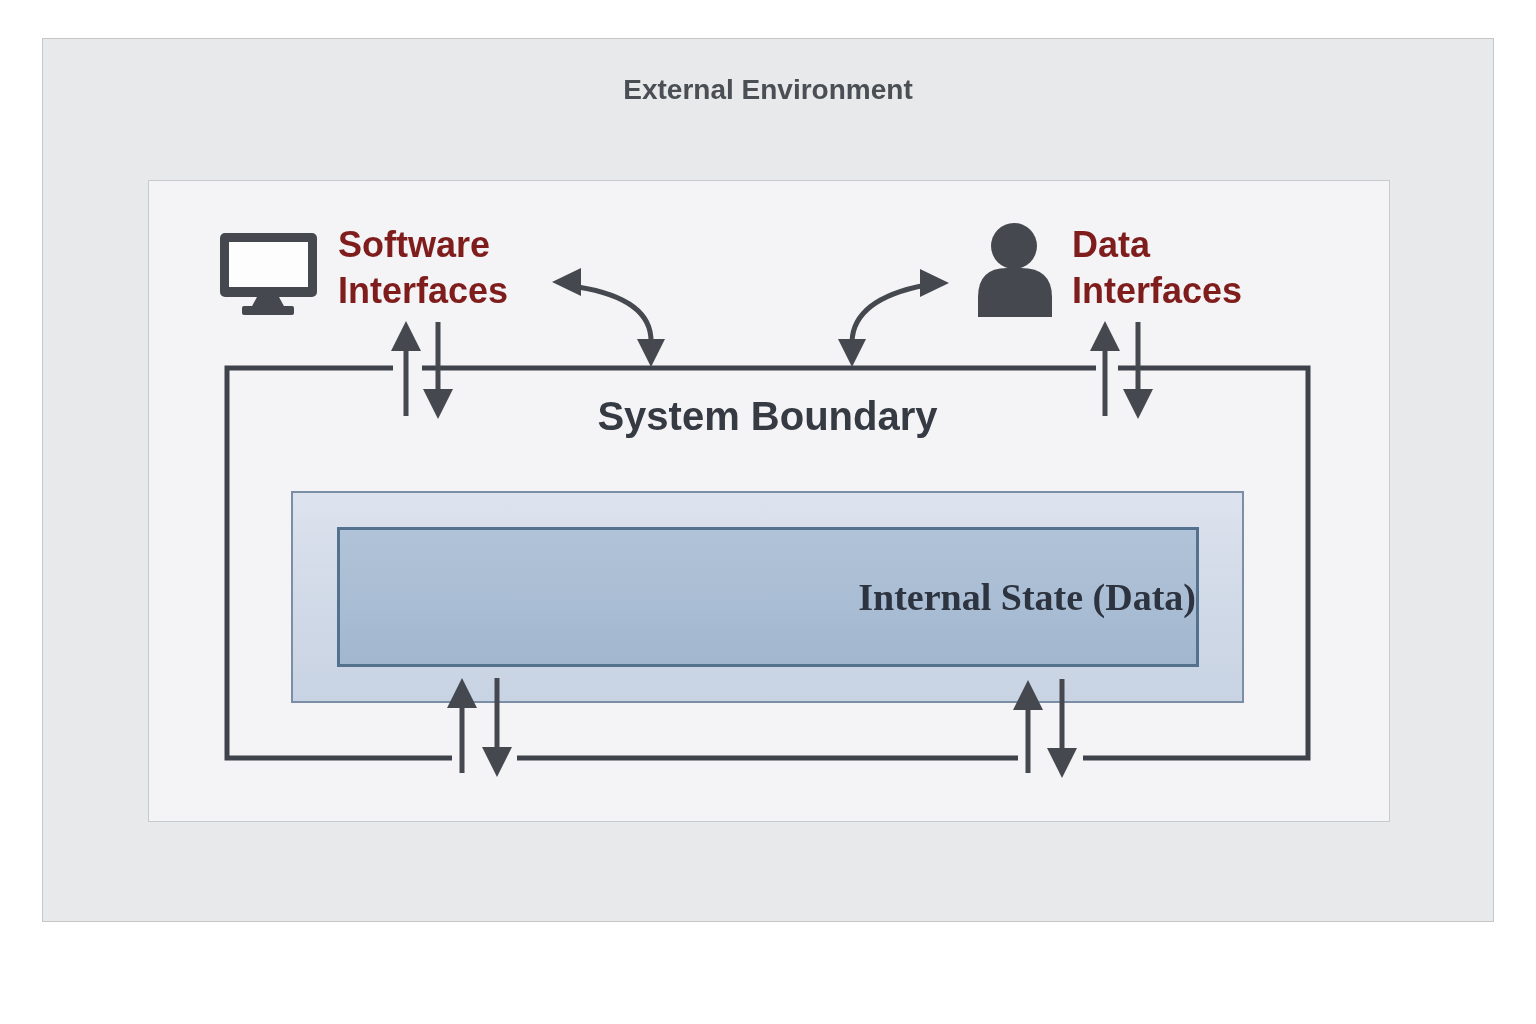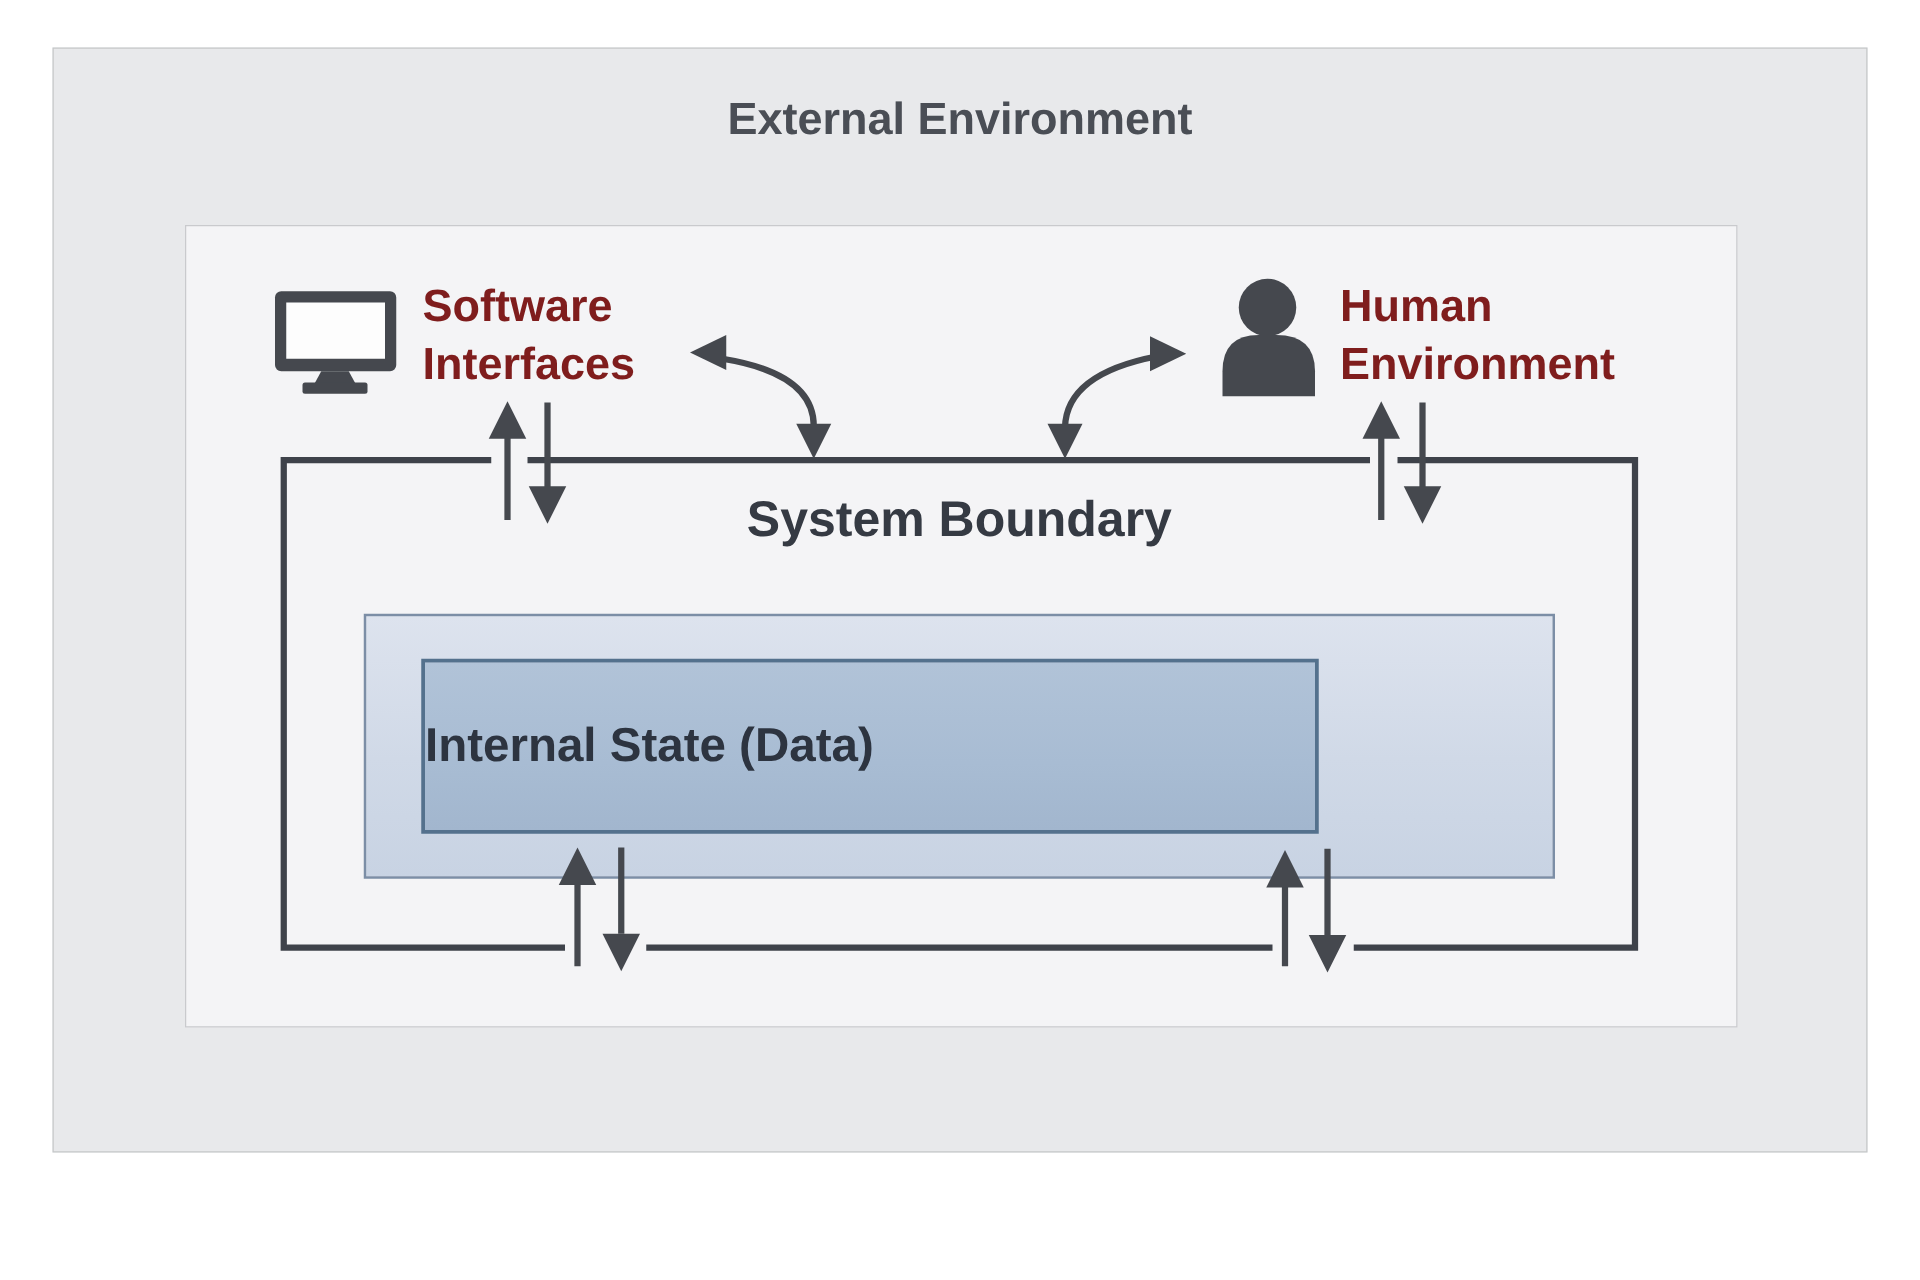--- a/index.html
+++ b/index.html
@@ -29,31 +29,31 @@
   }
   .blue-outer {
     left: 291px; top: 491px;
     width: 953px; height: 212px;
     background: linear-gradient(180deg, #dde3ee 0%, #d0d9e7 55%, #c8d3e3 100%);
     border: 2px solid #7c8ea6;
     box-sizing: border-box;
   }
   .blue-inner {
     left: 337px; top: 527px;
-    width: 718px; height: 140px;
+    width: 862px; height: 140px;
     background: linear-gradient(180deg, #b1c3d8 0%, #a8bcd3 60%, #a2b6ce 100%);
     border: 3px solid #54718d;
     box-sizing: border-box;
-    display: flex; align-items: center; justify-content: flex-start;
+    display: flex; align-items: center; justify-content: flex-end; font-family: Liberation Serif, serif;
   }
 
   .title-label {
     left: 42px; top: 74px; width: 1452px;
     text-align: center;
-    font-size: 36px; font-weight: 700;
+    font-size: 28px; font-weight: 700;
     color: #4a4e55;
   }
   .iface-label {
     width: 215px;
     font-size: 36px; line-height: 46px; font-weight: 700;
     color: #7f1d1d;
   }
   .software-label { left: 338px; top: 222px; }
   .human-label { left: 1072px; top: 222px; }
   .boundary-label {
@@ -140,17 +140,17 @@
       <polygon points="1028,680 1013,710 1043,710" stroke="none"></polygon>
       <line x1="1062" y1="679" x2="1062" y2="748"></line>
       <polygon points="1062,778 1047,748 1077,748" stroke="none"></polygon>
     </g>
   </svg>
 
   <div class="abs title-label">External Environment</div>
 
   <div class="abs iface-label software-label">Software Interfaces</div>
 
-  <div class="abs iface-label human-label">Human Environment</div>
+  <div class="abs iface-label human-label">Data Interfaces</div>
 
   <div class="abs boundary-label">System Boundary</div>
 
 </div>
 
 </body></html>

